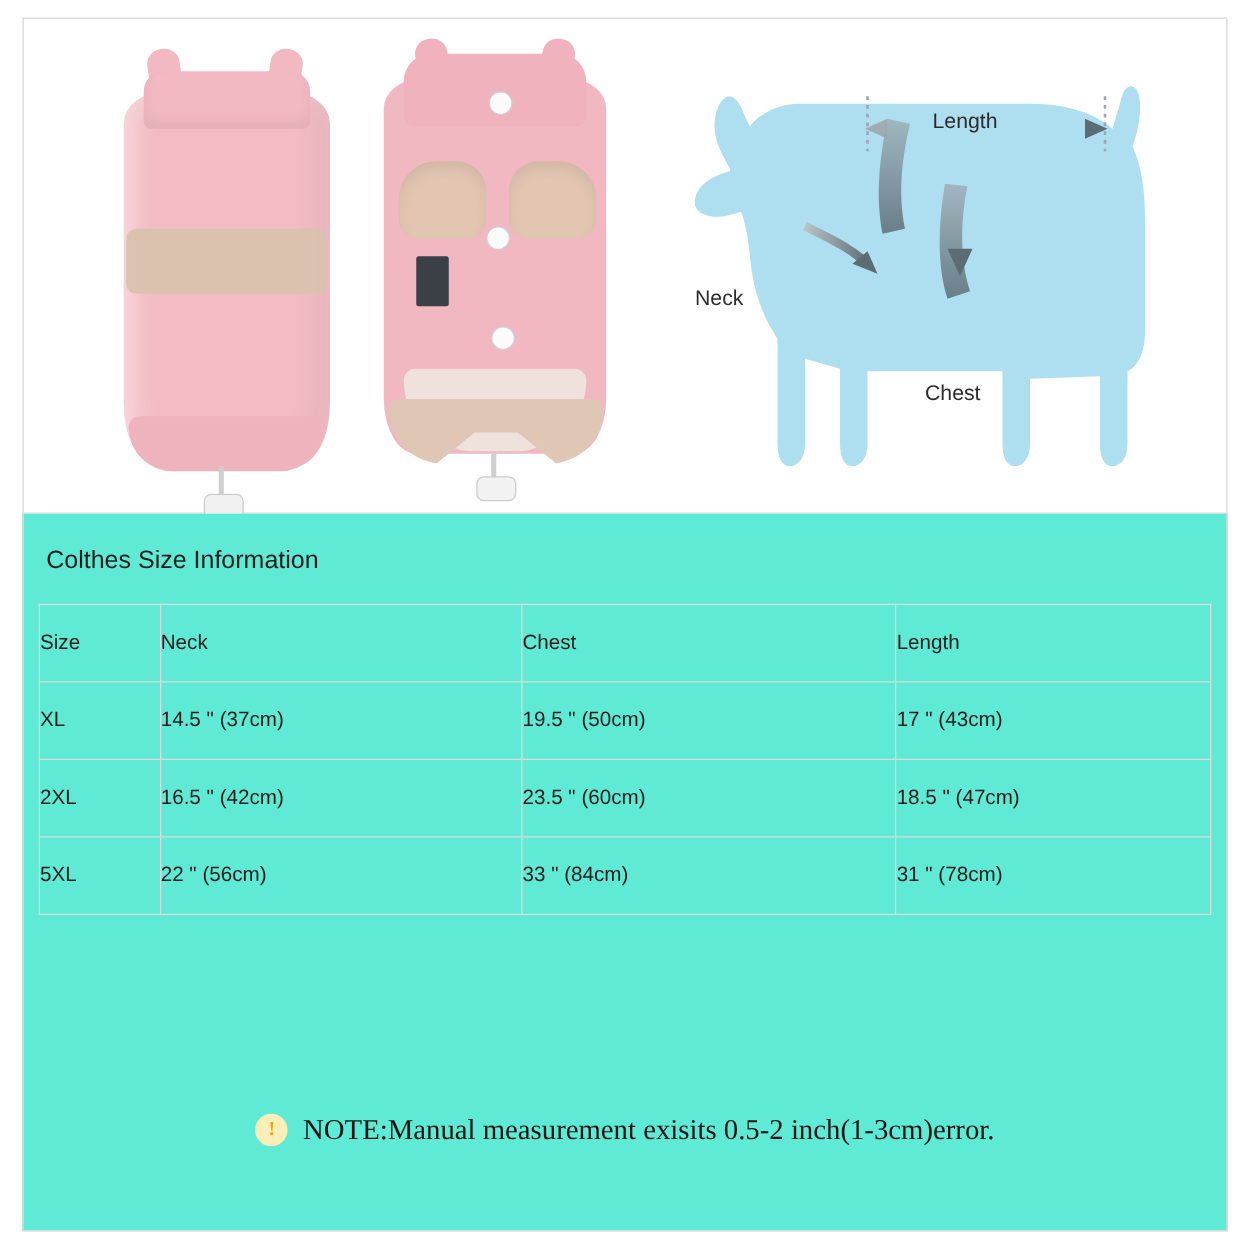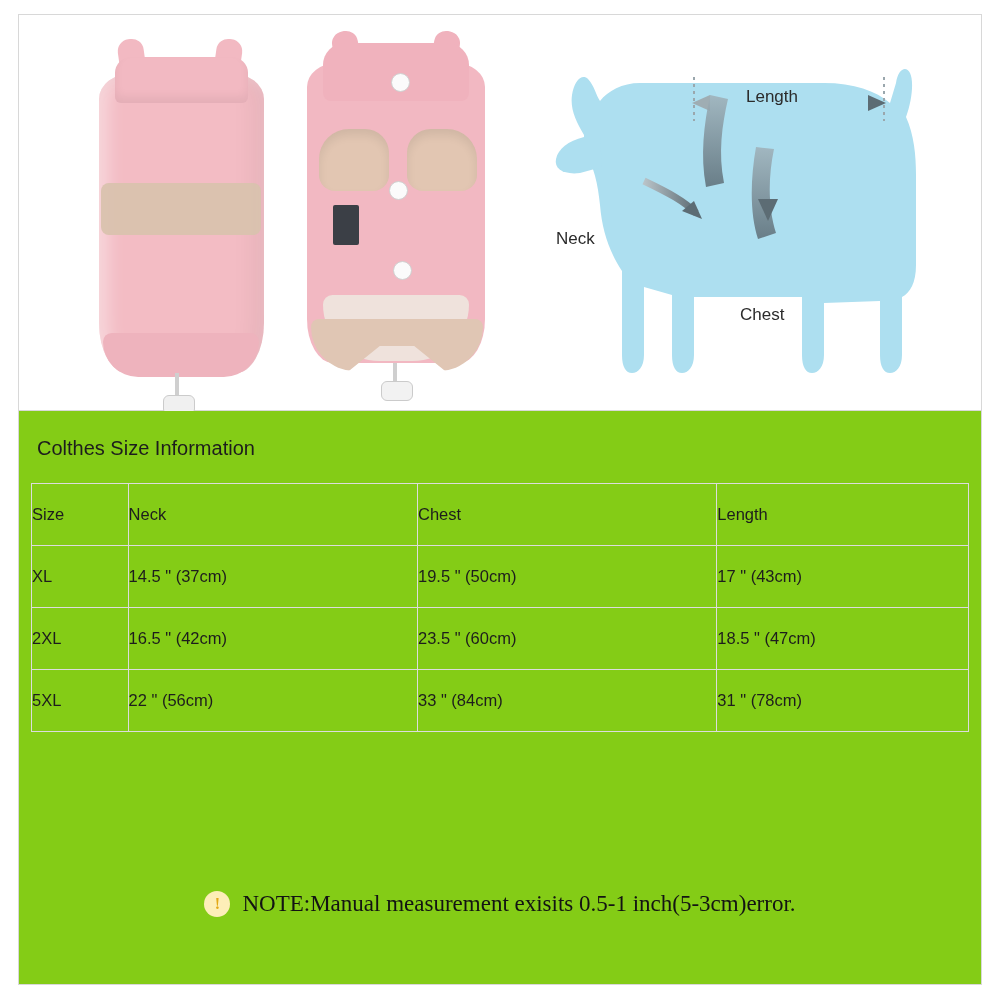--- a/index.html
+++ b/index.html
@@ -272,21 +272,21 @@
   
   .size-section {
     position: absolute;
     left: 18px;
     top: 411px;
     width: 964px;
     height: 574px;
     border: 1px solid #d8d8d8;
     border-top: none;
     box-sizing: border-box;
-    background: #84cc16;
+    background: #5eead4;
   }
   .size-title {
     position: absolute;
     left: 18px;
     top: 26px;
     font-size: 20px;
     color: #1d1d1d;
   }
 
   table.size-table {
@@ -492,17 +492,17 @@
           <td>5XL</td>
           <td>22 " (56cm)</td>
           <td>33 " (84cm)</td>
           <td>31 " (78cm)</td>
         </tr>
       </tbody>
     </table>
 
     <div class="note-row">
       <div class="note-icon">!</div>
-      <div class="note-text">NOTE:Manual measurement exisits 0.5-1 inch(5-3cm)error.</div>
+      <div class="note-text">NOTE:Manual measurement exisits 0.5-2 inch(1-3cm)error.</div>
     </div>
   </div>
 
 </div>
 
 </body></html>

